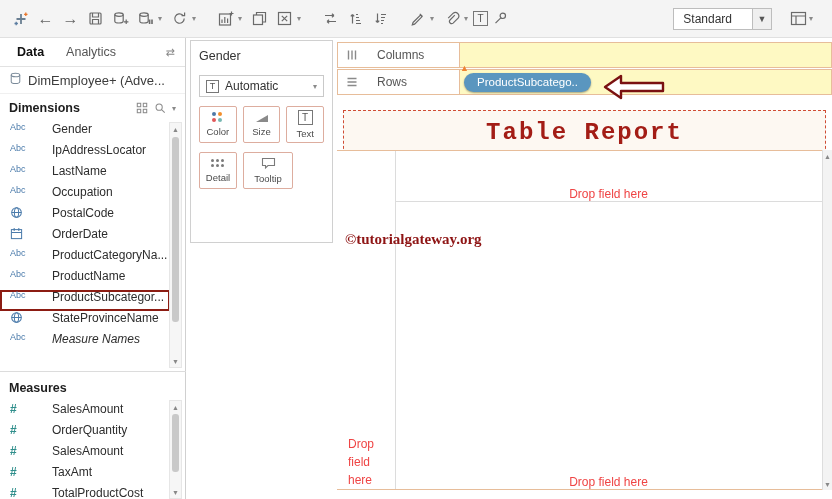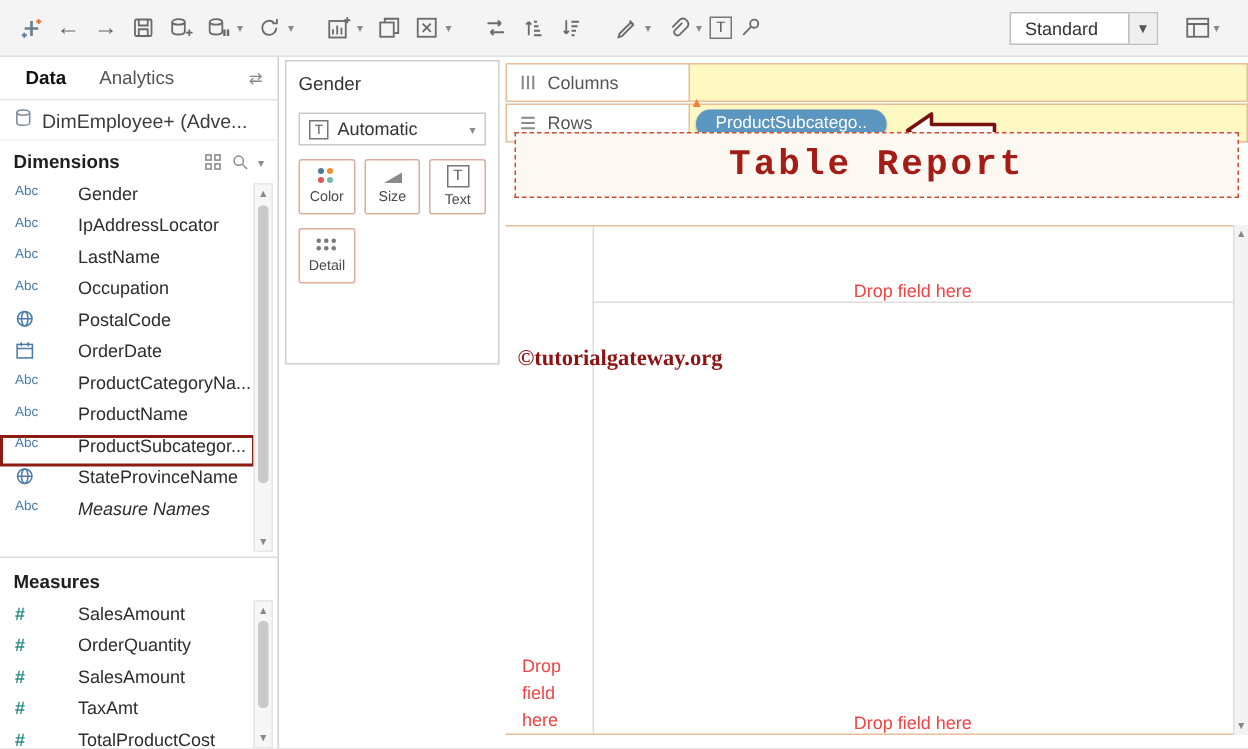--- a/index.html
+++ b/index.html
@@ -75,31 +75,31 @@
   .dotgrid { display:grid; grid-template-columns:repeat(2,5px); grid-auto-rows:5px; gap:1px; }
   .dotgrid span { width:4px; height:4px; border-radius:50%; }
   .dots6 { display:grid; grid-template-columns:repeat(3,5px); grid-auto-rows:5px; gap:0px; }
   .dots6 span { width:3px; height:3px; border-radius:50%; background:#7a7a7a; }
   .mk-btn svg { display:block; }
 
   
   .shelf { position:absolute; left:337px; right:0; height:26px; display:flex; }
   .shelf.columns { top:42px; } .shelf.rows { top:69px; }
   .shelf-label { width:123px; border:1px solid #e7bd9a; background:#fff; display:flex; align-items:center;
-                 gap:7px; padding:0 8px; font-size:12px; color:#555; }
+                 gap:19px; padding:0 8px; font-size:12px; color:#555; }
   .shelf-label svg { stroke:#8a8a8a; fill:none; stroke-width:1.4; display:block; }
   .shelf-field { flex:1; border:1px solid #e7bd9a; border-left:none; background:#fef9c3;
                  display:flex; align-items:center; padding:0 4px; }
   .pill { background:#5a96bf; color:#fff; font-size:11.5px; height:19px; border-radius:10px;
           display:flex; align-items:center; padding:0 13px; box-shadow:0 1px 2px rgba(0,0,0,.35); }
   .drop-caret { position:absolute; left:460px; top:63px; color:#ee8331; font-size:9px; }
   .red-arrow { position:absolute; left:602px; top:73px; }
 
   
-  .title-box { position:absolute; left:343px; top:88px; width:483px; height:44px;
+  .title-box { position:absolute; left:343px; top:110px; width:483px; height:44px;
                border:1px dashed #cf4c35; background:#fdf8f2; display:flex; align-items:center; justify-content:center; }
   .title-text { font-family:"Liberation Mono", monospace; font-weight:bold; font-size:24px;
                 letter-spacing:2px; color:#a31d16; }
   .worksheet { position:absolute; left:337px; top:150px; width:485px; height:340px; background:#fff;
                border-top:1px solid #e7bd9a; border-bottom:1px solid #e7bd9a; }
   .vline { position:absolute; left:58px; top:0; bottom:0; width:1px; background:#dcdcdc; }
   .hline { position:absolute; left:58px; right:0; top:50px; height:1px; background:#dcdcdc; }
   .dz { position:absolute; display:flex; align-items:flex-end; justify-content:center;
         color:#ef4444; font-size:12px; }
   .dz-top { left:58px; top:0; right:0; height:50px; }
@@ -405,20 +405,28 @@
         <span class="dots6">
           <span></span>
             <span></span>
             <span></span>
             <span></span>
             <span></span>
             <span></span>
         </span>
         <span>Detail</span>
       </div>
+      <div class="mk-btn wide">
+        <span>
+          <svg width="15" height="13" viewBox="0 0 15 13" stroke="#7a7a7a" fill="none" stroke-width="1.1">
+              <path d="M1.5 1.5h12v7H7L4.5 11V8.5h-3z"></path>
+            </svg>
+        </span>
+        <span>Tooltip</span>
+      </div>
     </div>
   </div>
 
   <div class="shelf columns">
     <div class="shelf-label">
       <svg width="12" height="12" viewBox="0 0 12 12">
           <path d="M2.5 1.5v9M6 1.5v9M9.5 1.5v9"></path>
         </svg>
       <span>Columns</span>
     </div>

